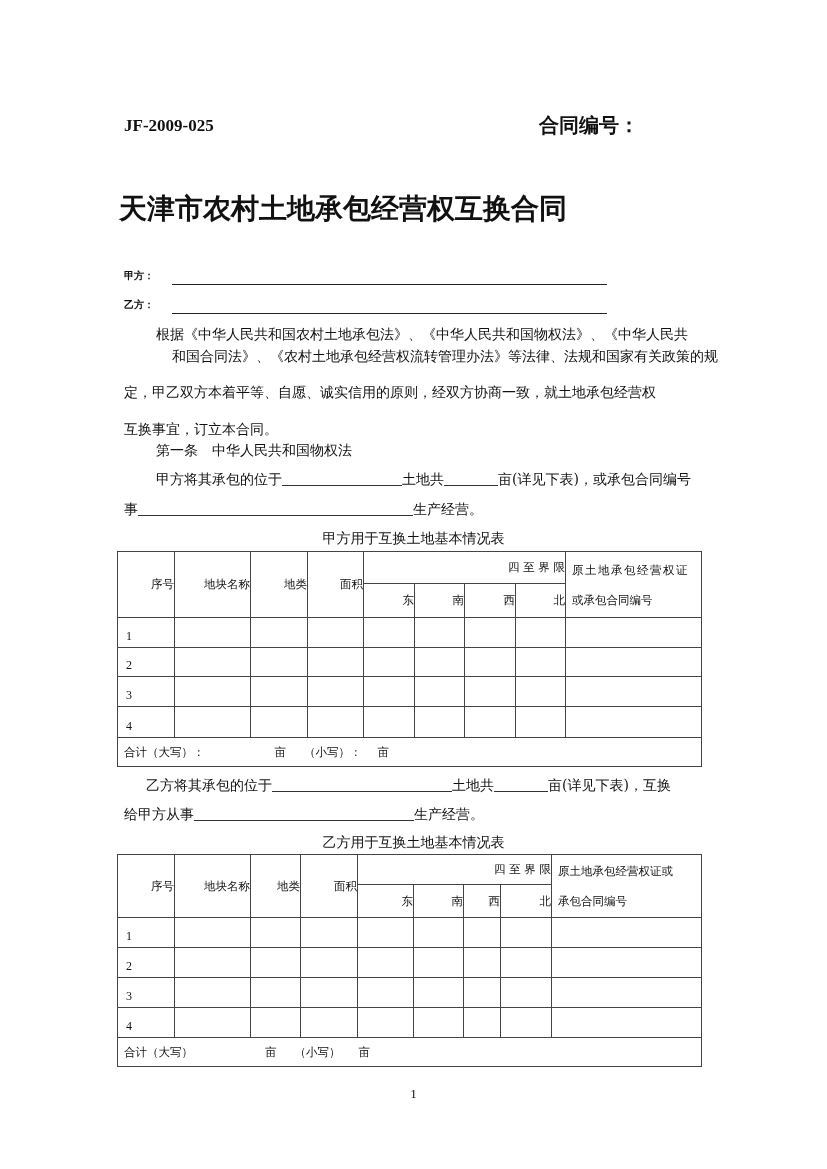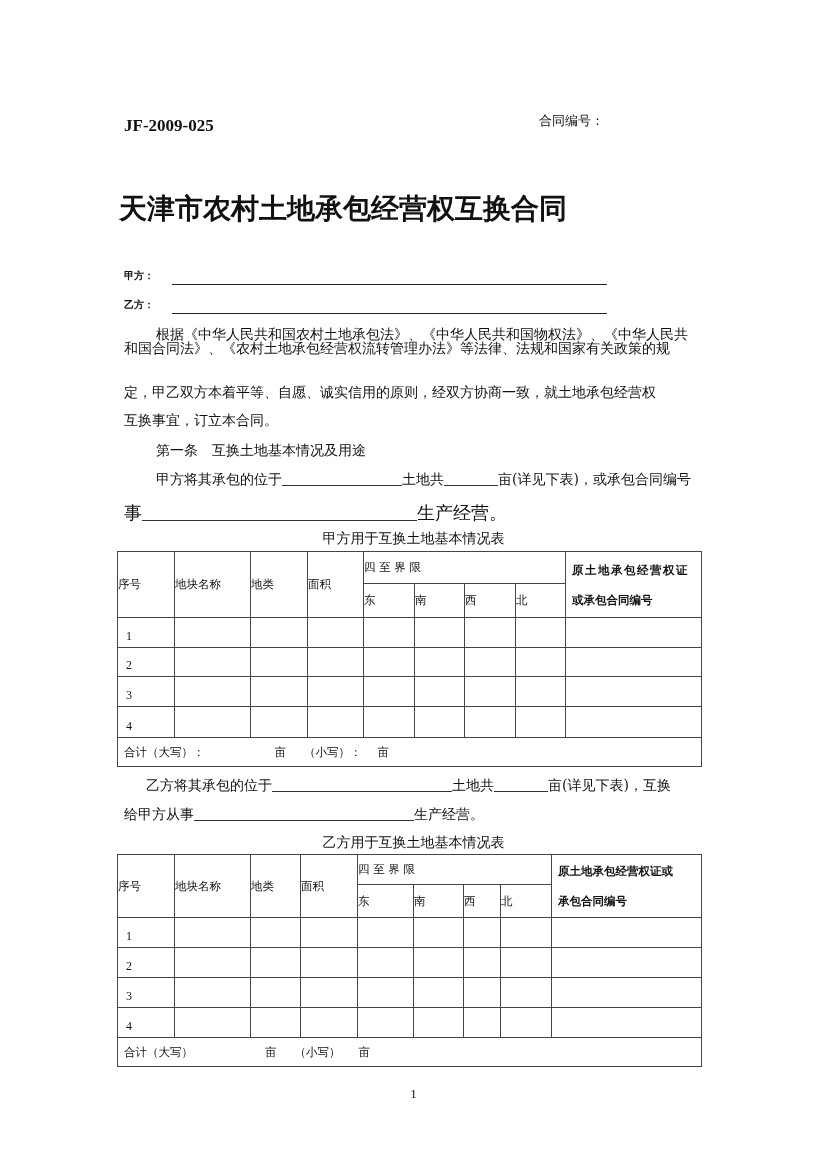--- a/index.html
+++ b/index.html
@@ -1,70 +1,70 @@
 <!DOCTYPE html>
 <html><head>
 <meta charset="utf-8">
 <style>
   html, body { margin:0; padding:0; background:#ffffff; }
   body { width:827px; height:1169px; position:relative; overflow:hidden;
          font-family:"DejaVu Serif","Liberation Serif",serif; color:#111; }
   .abs { position:absolute; white-space:nowrap; }
   .docno { left:124px; top:116px; font-family:"Liberation Serif",serif; font-weight:bold; font-size:17px; }
-  .contractno { left:539px; top:112px; font-family:"DejaVu Sans",sans-serif; font-weight:normal; font-size:13px; }
+  .contractno { left:539px; top:112px; font-family:"DejaVu Sans",sans-serif; font-weight:bold; font-size:20px; }
   .title { left:0; width:686px; top:190px; text-align:center; font-family:"DejaVu Sans",sans-serif;
            font-weight:bold; font-size:28px; letter-spacing:0px; }
   .party { left:124px; font-family:"DejaVu Sans",sans-serif; font-weight:bold; font-size:10px; }
   .party-line { position:absolute; left:172px; width:435px; height:0; border-bottom:1.5px solid #222; }
   .body-line { position:absolute; left:124px; width:580px; font-size:14px; white-space:nowrap; }
   .jus { display:flex; justify-content:space-between; }
   .article { left:156px; top:442px; font-family:"DejaVu Sans",sans-serif; font-size:14px; }
   .blank { display:inline-block; border-bottom:1px solid #333; height:14px; vertical-align:-2px; }
   .caption { left:0; width:827px; text-align:center; font-size:14px; }
   table.grid { position:absolute; border-collapse:collapse; table-layout:fixed; }
   table.grid td { border:1.5px solid #444; padding:0; font-size:11.5px; vertical-align:middle; }
-  .hdr { text-align:left; }
+  .hdr { text-align:right; }
   .num { text-align:left; padding-left:8px !important; vertical-align:bottom !important; padding-bottom:3px !important;
          font-family:"Liberation Serif",serif; font-size:12px !important; }
   .sum { text-align:left; padding-left:6px !important; }
-  .lastcol { text-align:left !important; padding-left:6px !important; line-height:30px;font-weight:bold; }
+  .lastcol { text-align:left !important; padding-left:6px !important; line-height:30px; }
   .pageno { left:0; width:827px; top:1086px; text-align:center; font-family:"Liberation Serif",serif; font-size:13px; }
 </style>
 </head>
 <body>
 
 <div class="abs docno">JF-2009-025</div>
 <div class="abs contractno">合同编号：</div>
 
 <div class="abs title">天津市农村土地承包经营权互换合同</div>
 
 <div class="abs party" style="top:269px;">甲方：</div>
 <div class="party-line" style="top:284px;"></div>
 <div class="abs party" style="top:298px;">乙方：</div>
 <div class="party-line" style="top:313px;"></div>
 
 <div class="body-line jus" style="top:326px; left:156px; width:548px;text-align:right;">
   <span>根据《中华人民共和国农村土地承包法》、《中华人民共和国物权法》、《中华人民共</span>
 </div>
-<div class="body-line" style="top:340px;">
+<div class="body-line" style="top:348px;margin-left:48px;">
   <span>和国合同法》、《农村土地承包经营权流转管理办法》等法律、法规和国家有关政策的规</span>
 </div>
 <div class="body-line" style="top:384px;">
   <span>定，甲乙双方本着平等、自愿、诚实信用的原则，经双方协商一致，就土地承包经营权</span>
 </div>
-<div class="body-line" style="top:412px;">
+<div class="body-line" style="top:421px;">
   <span>互换事宜，订立本合同。</span>
 </div>
 
-<div class="abs article">第一条　互换土地基本情况及用途</div>
+<div class="abs article">第一条　中华人民共和国物权法</div>
 
 <div class="abs" style="left:156px; top:471px; font-size:14px;">
   <span>甲方将其承包的位于</span><span class="blank" style="width:120px;"></span><span>土地共</span><span class="blank" style="width:54px;"></span><span>亩(详见下表)，或承包合同编号</span>
 </div>
-<div class="abs" style="left:124px; top:501px; font-size:18px;">
+<div class="abs" style="left:124px; top:501px; font-size:14px;">
   <span>事</span><span class="blank" style="width:275px;"></span><span>生产经营。</span>
 </div>
 
 <div class="abs caption" style="top:530px;">甲方用于互换土地基本情况表</div>
 
 <table class="grid" style="left:117px; top:551px; width:584px;">
   <colgroup>
     <col style="width:57px">
       <col style="width:76px">
       <col style="width:57px">

